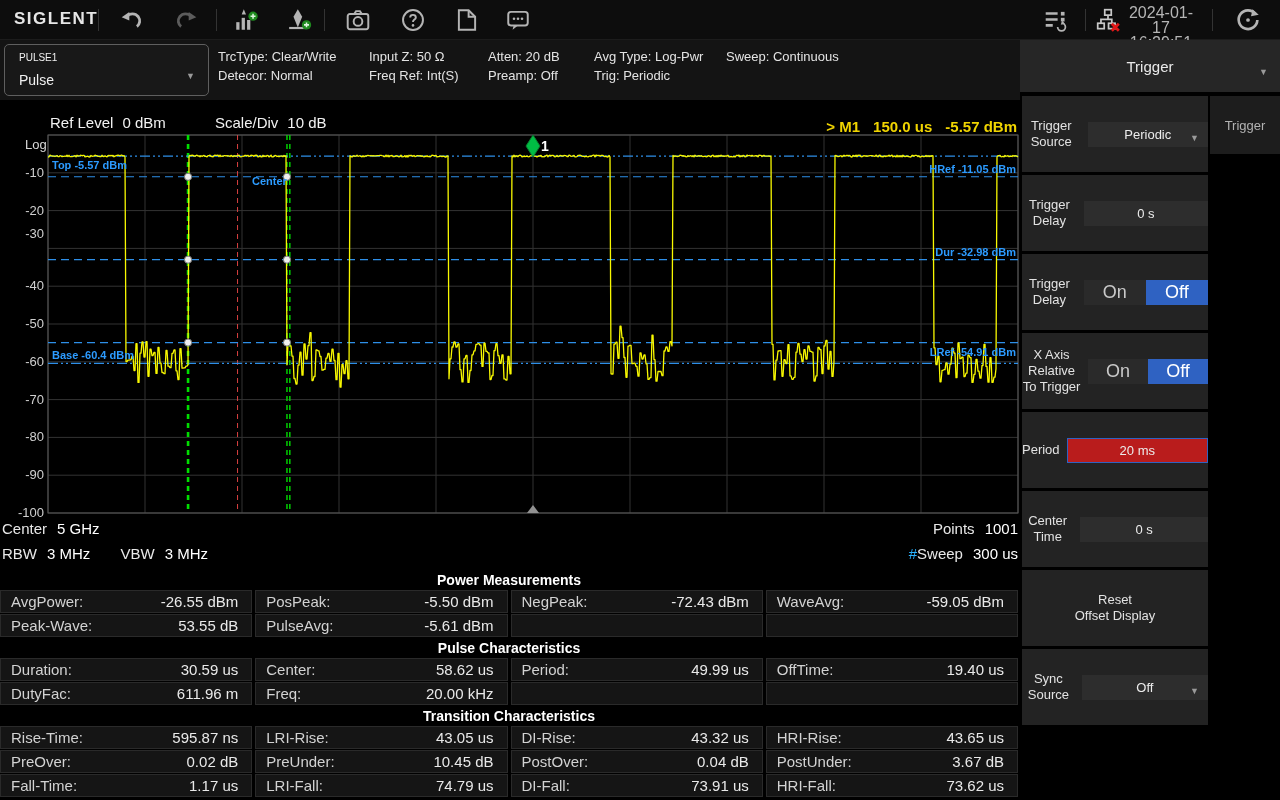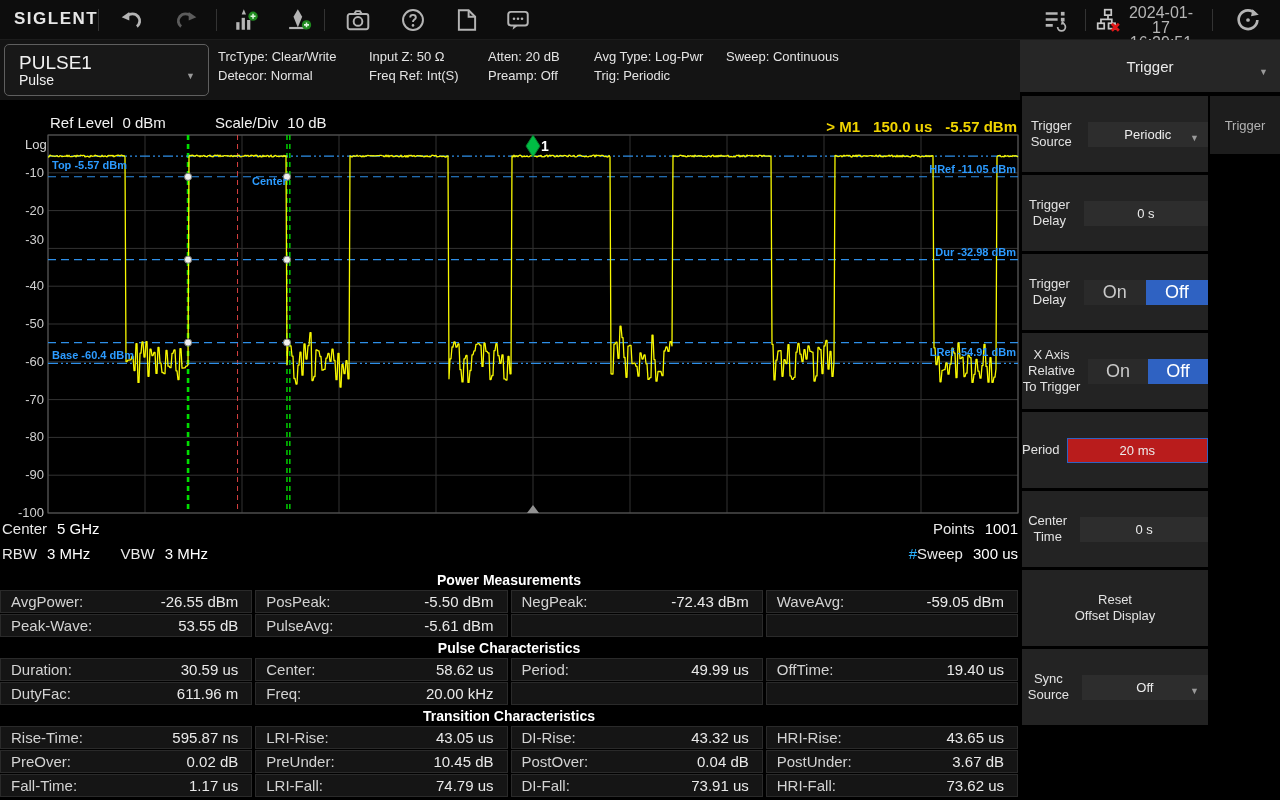--- a/index.html
+++ b/index.html
@@ -7,21 +7,21 @@
 #app{position:relative;width:1280px;height:800px;background:#000;font-family:"Liberation Sans",sans-serif;color:#ddd}
 
 .toolbar{position:absolute;left:0;top:0;width:1280px;height:40px;background:#0d0d0d;border-bottom:1px solid #1c1c1c}
 .logo{position:absolute;left:14px;top:9px;font-size:17px;font-weight:bold;letter-spacing:1.5px;color:#e6e6e6}
 .tb-sep{position:absolute;top:9px;width:1px;height:22px;background:#333}
 .tb-btn{position:absolute;top:6px;width:28px;height:28px;display:flex;align-items:center;justify-content:center;cursor:pointer}
 .datetime{position:absolute;left:1124px;top:5px;width:74px;text-align:center;font-size:16px;line-height:15px;color:#b5b5b5}
 
 .measure-bar{position:absolute;left:0;top:40px;width:1020px;height:60px;background:#141414}
 .mode-box{position:absolute;left:4px;top:4px;width:205px;height:52px;border:1px solid #5f5f5f;border-radius:5px;background:#181818;cursor:pointer}
-.mode-box .l1{position:absolute;left:14px;top:7px;font-size:19px;color:#f0f0f0}
+.mode-box .l1{position:absolute;left:14px;top:7px;font-size:10px;color:#f0f0f0}
 .mode-box .l2{position:absolute;left:14px;top:27px;font-size:14px;color:#f0f0f0}
 .caret::after{content:"▼";font-size:9px;color:#9a9a9a}
 .mode-caret{position:absolute;right:13px;top:20px}
 .param{position:absolute;top:7px;font-size:13px;line-height:19px;color:#e3e3e3;white-space:pre}
 .p0{left:218px}.p1{left:369px}.p2{left:488px}.p3{left:594px}.p4{left:726px}
 
 .chart{position:absolute;left:0;top:100px;width:1020px;height:470px;background:#000}
 .chart-head{position:absolute;top:14px;font-size:15px;color:#f2f2f2}
 .ch-ref{left:50px}.ch-scale{left:215px}
 .chart-head .v{margin-left:9px}
@@ -178,21 +178,21 @@
   </div>
 
   <div class="chart">
     <div class="chart-head ch-ref"><span>Ref Level</span><span class="v">0 dBm</span></div>
     <div class="chart-head ch-scale"><span>Scale/Div</span><span class="v">10 dB</span></div>
     <div class="marker-readout"><span style="margin-left:13px">&gt; M1</span><span>150.0 us</span><span>-5.57 dBm</span></div>
     <div class="log-label">Log</div>
     <div id="yticks">
         <div class="ytick" style="top: 64.8px;">-10</div>
         <div class="ytick" style="top: 102.6px;">-20</div>
-        <div class="ytick" style="top: 132px;">-30</div>
+        <div class="ytick" style="top: 126px;">-30</div>
         <div class="ytick" style="top: 178.2px;">-40</div>
         <div class="ytick" style="top: 216px;">-50</div>
         <div class="ytick" style="top: 253.8px;">-60</div>
         <div class="ytick" style="top: 291.6px; padding-left: 20px;">-70</div>
         <div class="ytick" style="top: 329.4px;">-80</div>
         <div class="ytick" style="top: 367.2px;">-90</div>
         <div class="ytick" style="top: 405px;">-100</div>
       </div>
     <div class="plot" id="plot">
       <svg id="plot-svg" width="970" height="378" viewBox="0 0 970 378">

